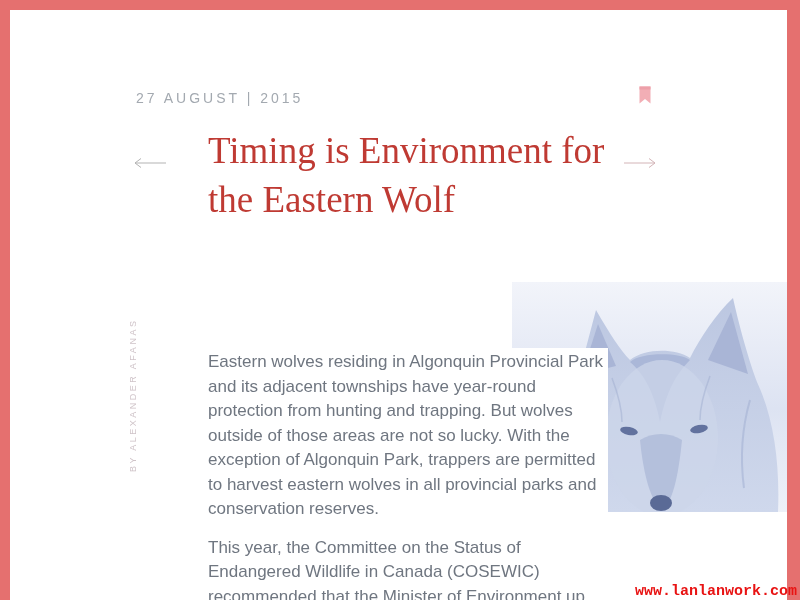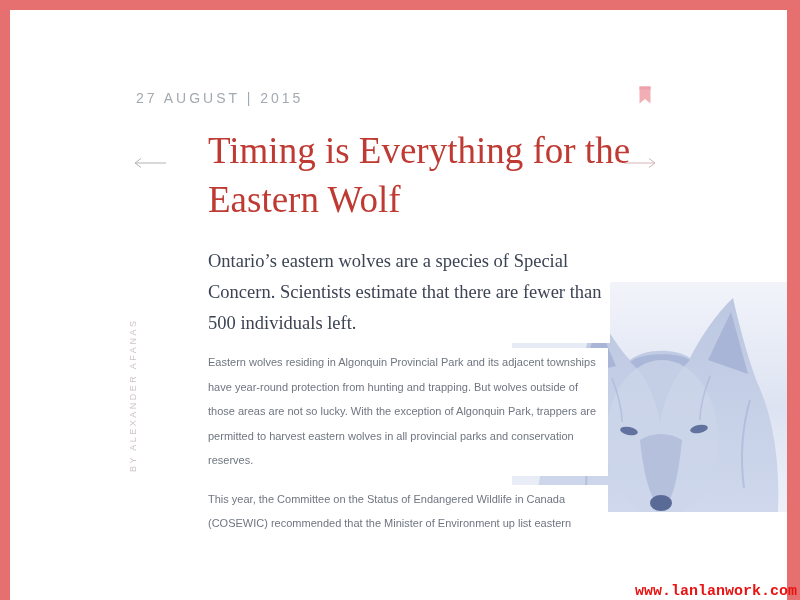--- a/index.html
+++ b/index.html
@@ -91,21 +91,21 @@
     z-index: 2;
   }
 
   .body-copy {
     position: absolute;
     left: 198px; top: 338px;
     width: 400px;
     z-index: 2;
   }
   .body-copy p {
-    font-size: 11px;
+    font-size: 17px;
     line-height: 24.5px;
     color: #6f7680;
     background: #ffffff;
     padding: 2px 2px 3px 0;
     margin-bottom: 9px;
   }
 
   .watermark {
     position: absolute;
     right: 3px; bottom: 0px;
@@ -146,21 +146,21 @@
 
     <button class="arrow-btn arrow-next" aria-label="next">
       <span>
         <svg width="36" height="14" viewBox="0 0 36 14">
           <line x1="2" y1="7" x2="33" y2="7" stroke="#d3b4b7" stroke-width="1"></line>
           <polyline points="27,2.5 33,7 27,11.5" fill="none" stroke="#d3b4b7" stroke-width="1"></polyline>
         </svg>
       </span>
     </button>
 
-    <h1 class="title">Timing is Everything for the Eastern Wolf</h1>
+    <h1 class="title">Timing is Environment for the Eastern Wolf</h1>
 
     <div class="byline">BY ALEXANDER AFANAS</div>
 
     <div class="wolf-photo" role="img" aria-label="eastern wolf">
       <svg width="275" height="230" viewBox="0 0 275 230" preserveAspectRatio="none">
         <defs>
           <linearGradient id="bg" x1="0" y1="0" x2="0" y2="1">
             <stop offset="0" stop-color="#f2f4fa"></stop>
             <stop offset="0.55" stop-color="#dde3f2"></stop>
             <stop offset="1" stop-color="#eef1f8"></stop>
@@ -192,21 +192,20 @@
 
         <ellipse cx="149" cy="221" rx="11" ry="8" fill="#5a6a96"></ellipse>
 
         <path d="M 60,130 C 72,150 76,176 74,206" stroke="#a5b2d4" stroke-width="2" fill="none" opacity="0.6"></path>
         <path d="M 238,118 C 230,146 228,176 232,206" stroke="#a5b2d4" stroke-width="2" fill="none" opacity="0.6"></path>
         <path d="M 100,96 C 106,112 110,126 110,140" stroke="#9fadd0" stroke-width="1.5" fill="none" opacity="0.5"></path>
         <path d="M 198,94 C 192,110 188,124 188,138" stroke="#9fadd0" stroke-width="1.5" fill="none" opacity="0.5"></path>
       </svg>
     </div>
 
-    <p class="lead">Ontario’s eastern wolves are a species of Special Concern. Scientists estimate that there are fewer than 500 individuals left.</p>
 
     <div class="body-copy">
       <p>Eastern wolves residing in Algonquin Provincial Park and its adjacent townships have year-round protection from hunting and trapping. But wolves outside of those areas are not so lucky. With the exception of Algonquin Park, trappers are permitted to harvest eastern wolves in all provincial parks and conservation reserves.</p>
       <p>This year, the Committee on the Status of Endangered Wildlife in Canada (COSEWIC) recommended that the Minister of Environment up list eastern</p>
     </div>
 
   </div>
 
   <a class="watermark" href="#">www.lanlanwork.com</a>
 </div>

